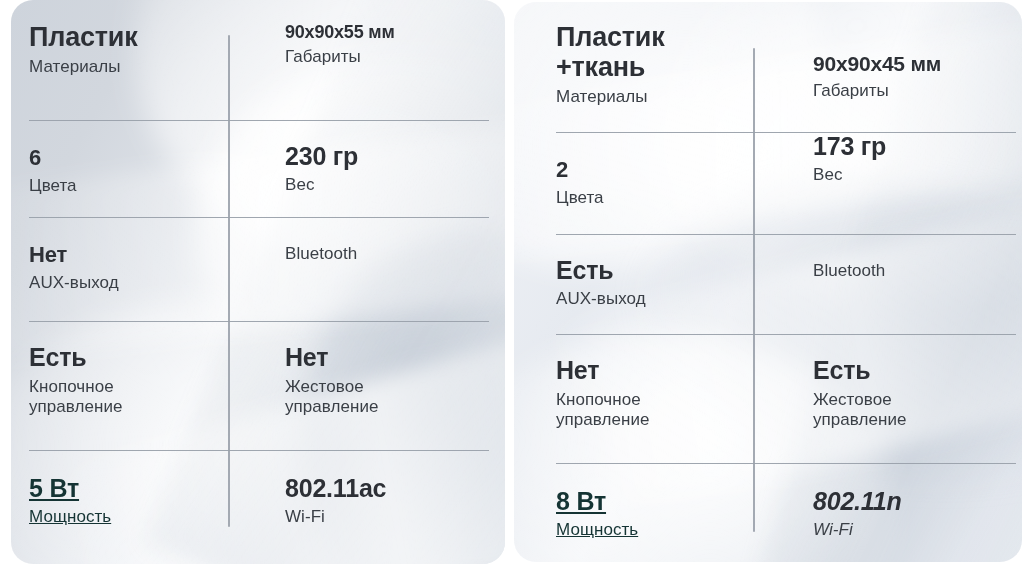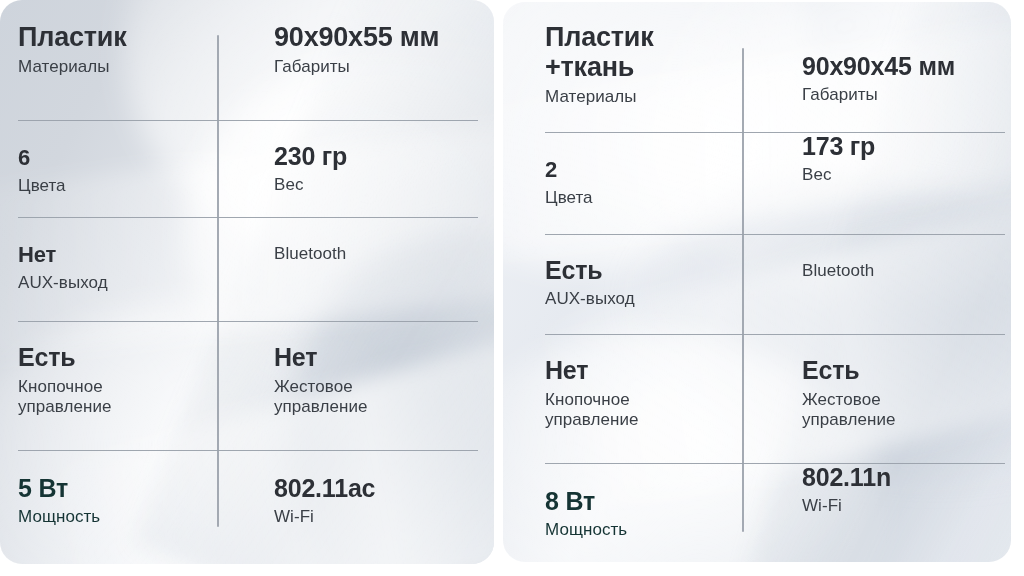--- a/index.html
+++ b/index.html
@@ -14,20 +14,21 @@
     overflow: hidden;
     font-family: "Liberation Sans", "DejaVu Sans", sans-serif;
     -webkit-font-smoothing: antialiased;
   }
 
   .stage {
     position: relative;
     width: 880px;
     height: 576px;
     background: #ffffff;
+    margin-left: 11px;
   }
 
   
   .card {
     position: absolute;
     border-radius: 22px;
     overflow: hidden;
     isolation: isolate;
   }
 
@@ -224,21 +225,21 @@
   }
   .spec-label {
     color: #3a3f46;
     line-height: 1.18;
     white-space: pre-line;
     letter-spacing: 0.05px;
   }
 
   
   .accent .spec-value,
-  .accent .spec-label { color: #153434; }
+  .accent .spec-label { color: #153434; text-decoration: underline; }
 
   
   .hline {
     position: absolute;
     z-index: 4;
     height: 1px;
     background: #9aa1ab;
     opacity: 0.95;
   }
   .vline {
@@ -272,21 +273,21 @@
     <div class="hline" style="left:18px; top:321px; width:460px;"></div>
     <div class="hline" style="left:18px; top:450px; width:460px;"></div>
 
     <div class="spec-grid" id="grid-left">
 
       <div class="spec-cell col-left" style="height:98px;">
         <div class="spec-value" style="font-size:27px;">Пластик</div>
         <div class="spec-label" style="font-size:17px; margin-top:5px;">Материалы</div>
       </div>
       <div class="spec-cell col-right" style="height:98px;">
-        <div class="spec-value" style="font-size:27px;">90x90x55 мм</div>
+        <div class="spec-value" style="font-size:18px;">90x90x55 мм</div>
         <div class="spec-label" style="font-size:17px; margin-top:5px;">Габариты</div>
       </div>
 
       <div class="spec-cell col-left" style="height:97px; padding-top:26px;">
         <div class="spec-value" style="font-size:22px;">6</div>
         <div class="spec-label" style="font-size:17px; margin-top:5px;">Цвета</div>
       </div>
       <div class="spec-cell col-right" style="height:97px; padding-top:22px;">
         <div class="spec-value" style="font-size:25px;">230 гр</div>
         <div class="spec-label" style="font-size:17px; margin-top:5px;">Вес</div>
@@ -341,21 +342,21 @@
     <div class="hline" style="left:42px; top:461px; width:460px;"></div>
 
     <div class="spec-grid" id="grid-right">
 
       <div class="spec-cell col-left" style="height:110px;">
         <div class="spec-value" style="font-size:27px;">Пластик
 +ткань</div>
         <div class="spec-label" style="font-size:17px; margin-top:5px;">Материалы</div>
       </div>
       <div class="spec-cell col-right" style="height:110px; padding-top:30px;">
-        <div class="spec-value" style="font-size:25px;">90x90x45 мм</div>
+        <div class="spec-value" style="font-size:21px;">90x90x45 мм</div>
         <div class="spec-label" style="font-size:17px; margin-top:5px;">Габариты</div>
       </div>
 
       <div class="spec-cell col-left" style="height:102px; padding-top:26px;">
         <div class="spec-value" style="font-size:22px;">2</div>
         <div class="spec-label" style="font-size:17px; margin-top:5px;">Цвета</div>
       </div>
       <div class="spec-cell col-right" style="height:102px; ">
         <div class="spec-value" style="font-size:25px;">173 гр</div>
         <div class="spec-label" style="font-size:17px; margin-top:5px;">Вес</div>
@@ -377,21 +378,21 @@
       <div class="spec-cell col-right" style="height:129px; padding-top:22px;">
         <div class="spec-value" style="font-size:25px;">Есть</div>
         <div class="spec-label" style="font-size:17px; margin-top:6px;">Жестовое
 управление</div>
       </div>
 
       <div class="spec-cell col-left accent" style="padding-top:24px;">
         <div class="spec-value" style="font-size:25px;">8 Вт</div>
         <div class="spec-label" style="font-size:17px; margin-top:5px;">Мощность</div>
       </div>
-      <div class="spec-cell col-right" style="">
+      <div class="spec-cell col-right" style="padding-top:24px;font-style:italic;">
         <div class="spec-value" style="font-size:25px;">802.11n</div>
         <div class="spec-label" style="font-size:17px; margin-top:5px;">Wi-Fi</div>
       </div>
 
     </div>
   </div>
 
 </div>
 
 </body></html>

